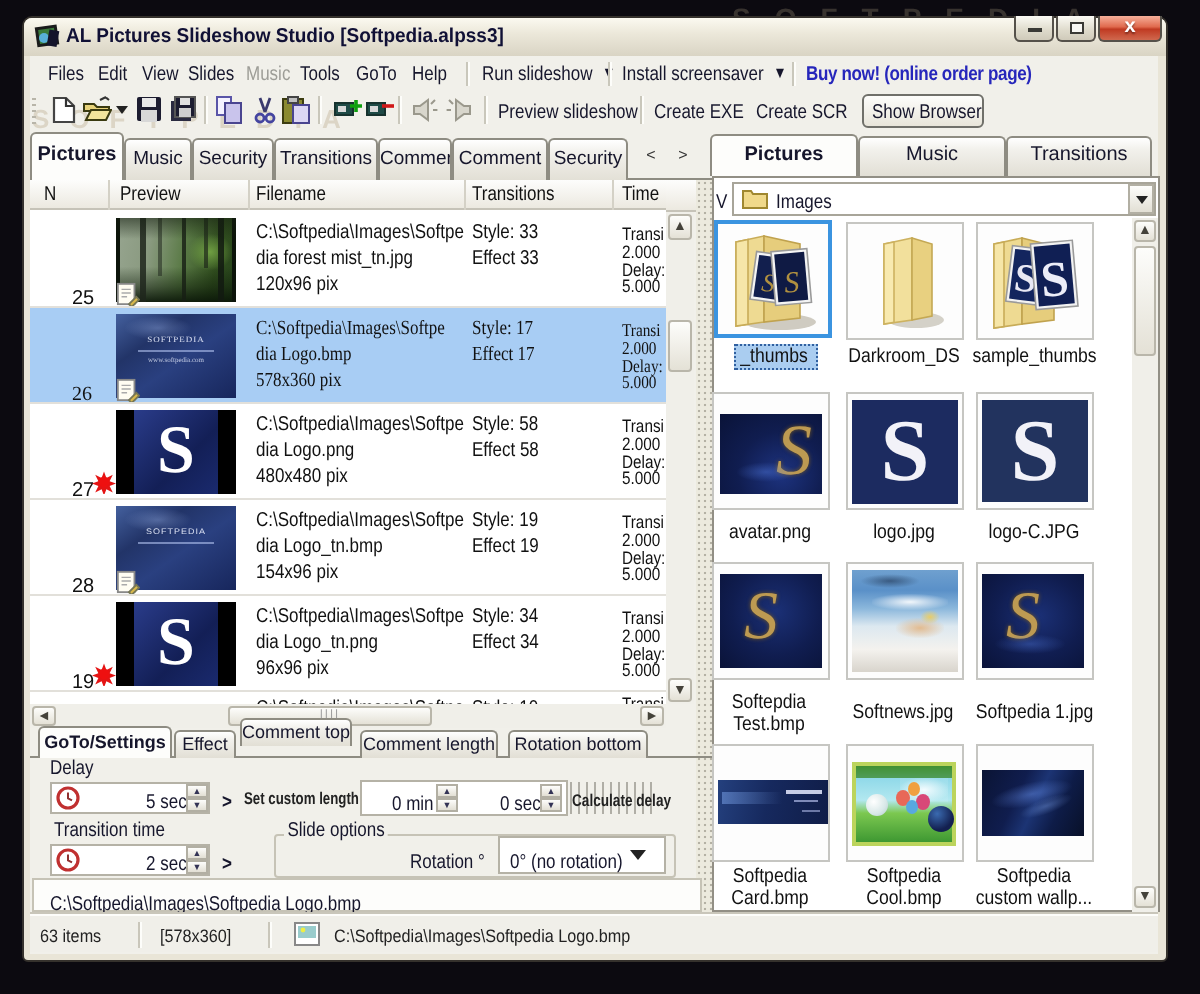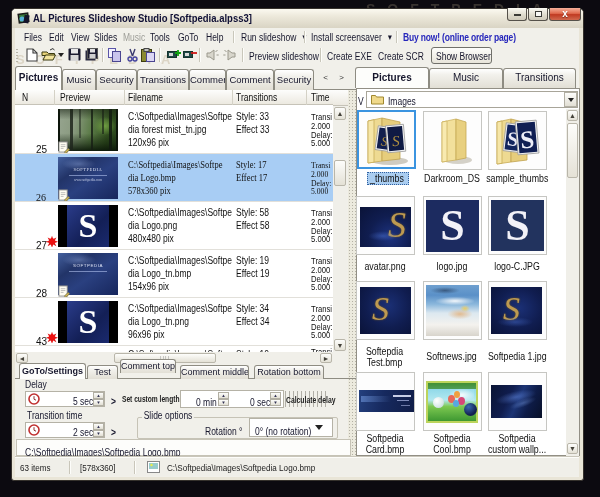--- a/index.html
+++ b/index.html
@@ -311,21 +311,21 @@
 dia Logo_tn.bmp
 154x96 pix</div>
       <div class="tr2">Style: 19
 Effect 19</div>
       <div class="tm">Transi
 2.000
 Delay:
 5.000</div>
     </div>
     <div class="row" style="top:208px;">
-      <div class="rnum">43</div>
+      <div class="rnum">19</div>
       <div class="thumb" style="background:#000;">
         <div style="position:absolute; left:9px; top:0; width:42px; height:42px; background:linear-gradient(135deg,#2a3c8a,#131f56 60%,#1a2a6e); color:#fff; font-family:'Liberation Serif',serif; font-weight:bold; font-size:34px; text-align:center; line-height:42px;">S</div>
       </div>
       <svg style="position:absolute; left:31px; top:33px;" width="12" height="12" viewBox="0 0 15 15">
           <path d="M7.5,1 l1.5,4 4,-2 -2,4 4,1.5 -4,1.5 2,4 -4,-2 -1.5,4 -1.5,-4 -4,2 2,-4 -4,-1.5 4,-1.5 -2,-4 4,2 z" fill="#e41414"></path>
           <circle cx="7.5" cy="7.5" r="3.4" fill="#ee1010"></circle>
         </svg>
       <div class="fn">C:\Softpedia\Images\Softpe
 dia Logo_tn.png
 96x96 pix</div>
@@ -354,23 +354,23 @@
   <div class="abs sb" style="left:15px; top:352px; width:318px; height:12px;"></div>
   <div class="sbtn" style="left:16px; top:353px; width:12px; height:10px; line-height:9px;">◄</div>
   <div class="sbtn" style="left:114px; top:353px; width:102px; height:10px; line-height:8px;"><span style="font-size:6px; letter-spacing:1px; color:#999;">||||</span></div>
   <div class="sbtn" style="left:320px; top:353px; width:12px; height:10px; line-height:9px;">►</div>
 
   <div class="abs" style="left:348px; top:90px; width:8px; height:366px; background:#eceade;">
     <div style="position:absolute; inset:0; background-image:radial-gradient(circle, #b4b1a4 0.6px, transparent 0.8px); background-size:3px 3px;"></div>
   </div>
 
   <div class="abs" style="left:15px; top:378px; width:341px; height:1px; background:#8e8c82;"></div>
-  <div class="tab" style="left:87px; top:365px; width:31px; height:14px; line-height:13px; font-size:9px;">Test</div>
+  <div class="tab" style="left:87px; top:365px; width:31px; height:14px; line-height:13px; font-size:9px;">Effect</div>
   <div class="tab" style="left:120px; top:359px; width:56px; height:14px; line-height:13px; font-size:9px;">Comment top</div>
-  <div class="tab" style="left:180px; top:365px; width:69px; height:14px; line-height:13px; font-size:9px;">Comment middle</div>
+  <div class="tab" style="left:180px; top:365px; width:69px; height:14px; line-height:13px; font-size:9px;">Comment length</div>
   <div class="tab" style="left:254px; top:365px; width:70px; height:14px; line-height:13px; font-size:9px;">Rotation bottom</div>
   <div class="tab active" style="left:19px; top:363px; width:67px; height:16px; line-height:15px; font-size:9px;">GoTo/Settings</div>
 
   <div class="tx" style="left:25px; top:379px;">Delay</div>
   <div class="spinbox" style="left:25px; top:391px; width:80px; height:16px;"></div>
   <svg class="abs" style="left:28px; top:393px;" width="12" height="12" viewBox="0 0 12 12">
     <circle cx="6" cy="6" r="5" fill="#fff" stroke="#c03030" stroke-width="1.6"></circle>
     <path d="M6,3.2 v3 l2,1" stroke="#903030" stroke-width="1" fill="none"></path>
   </svg>
   <div class="tx" style="left:73px; top:396px;">5 sec</div>

